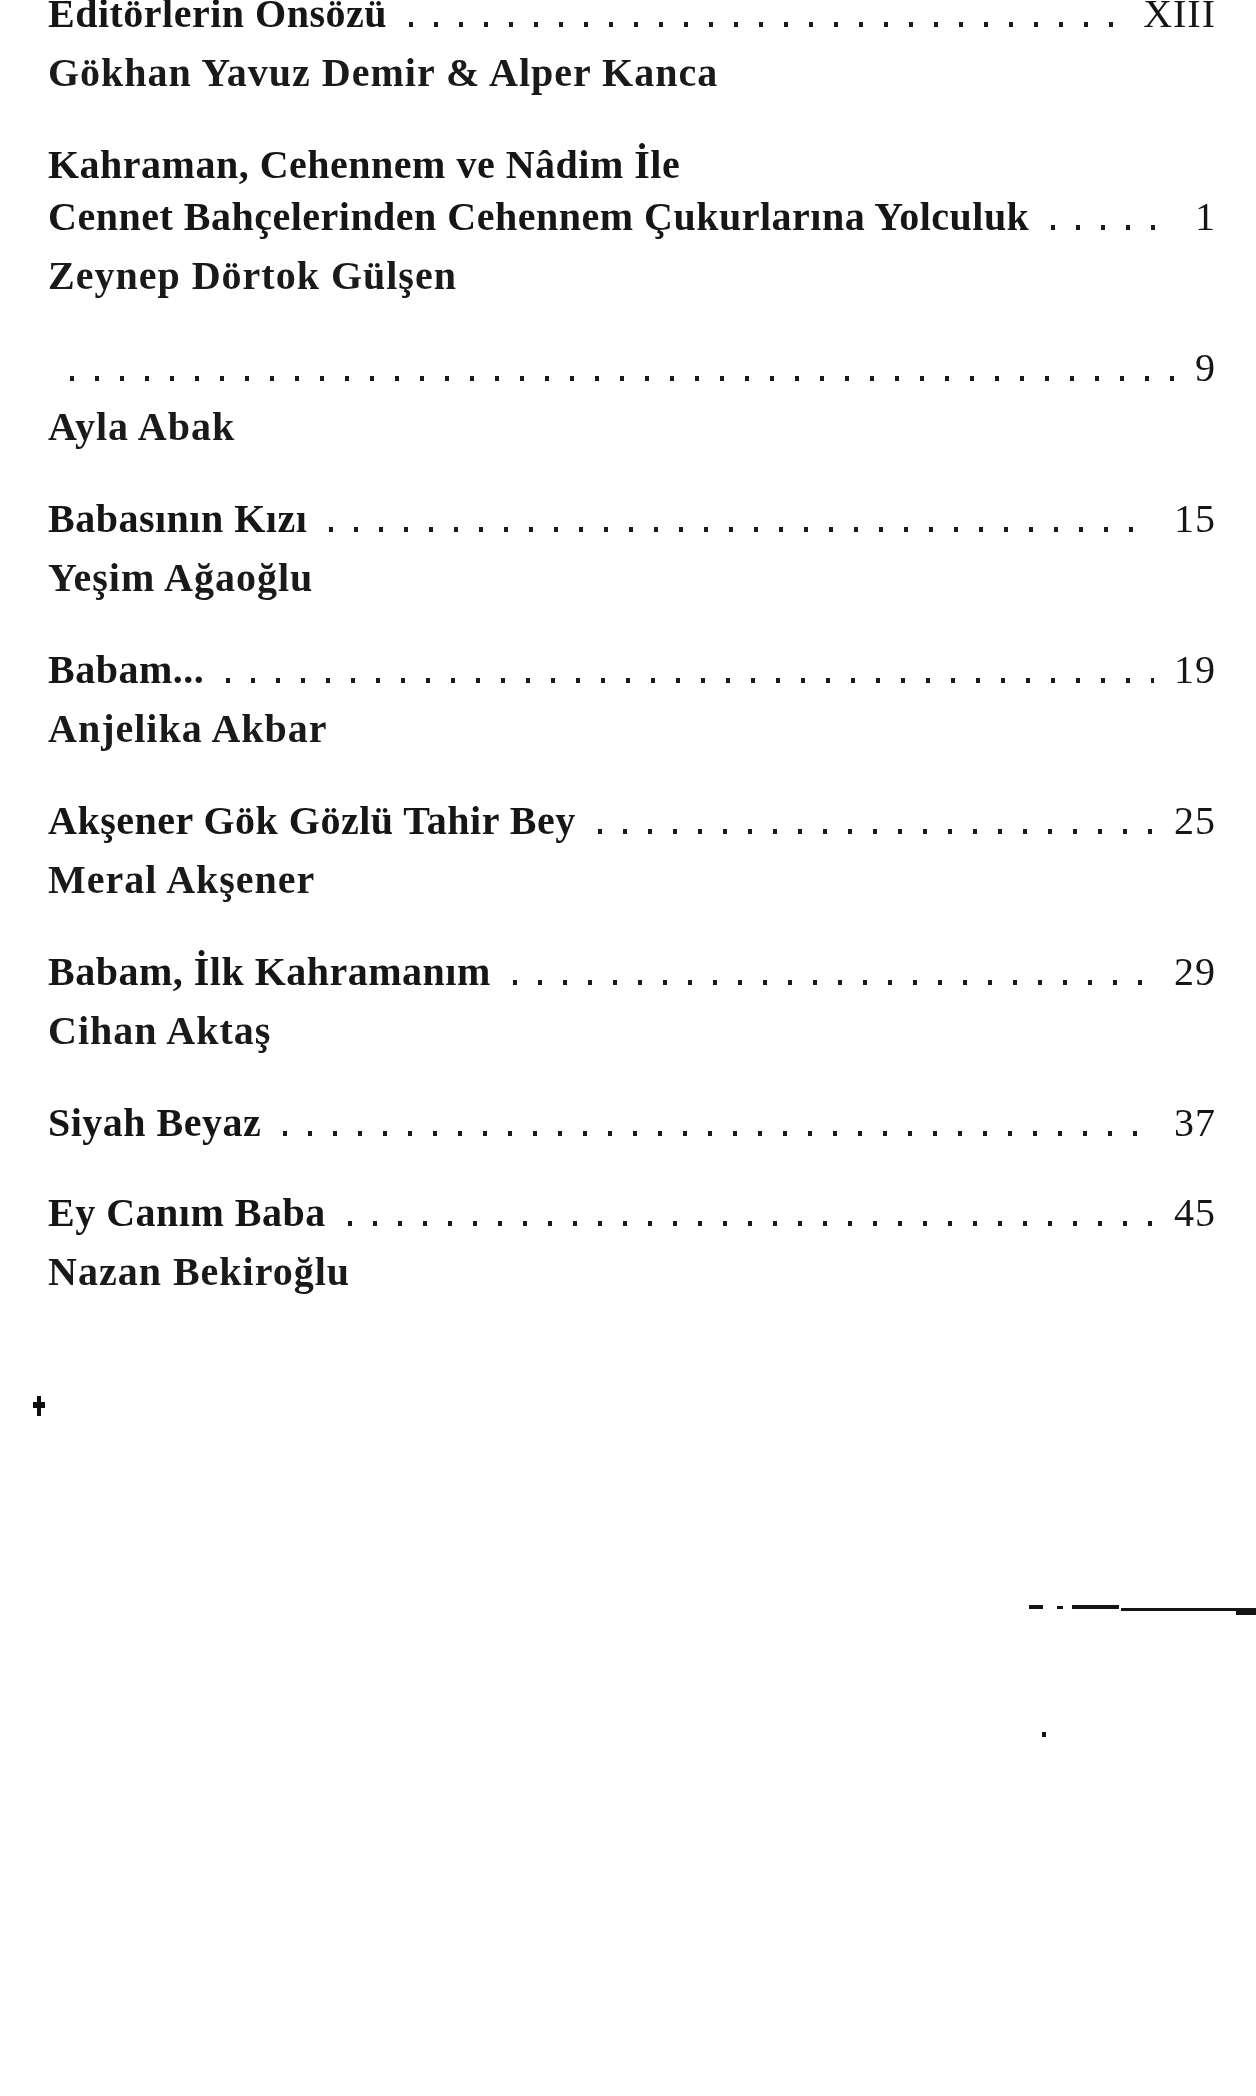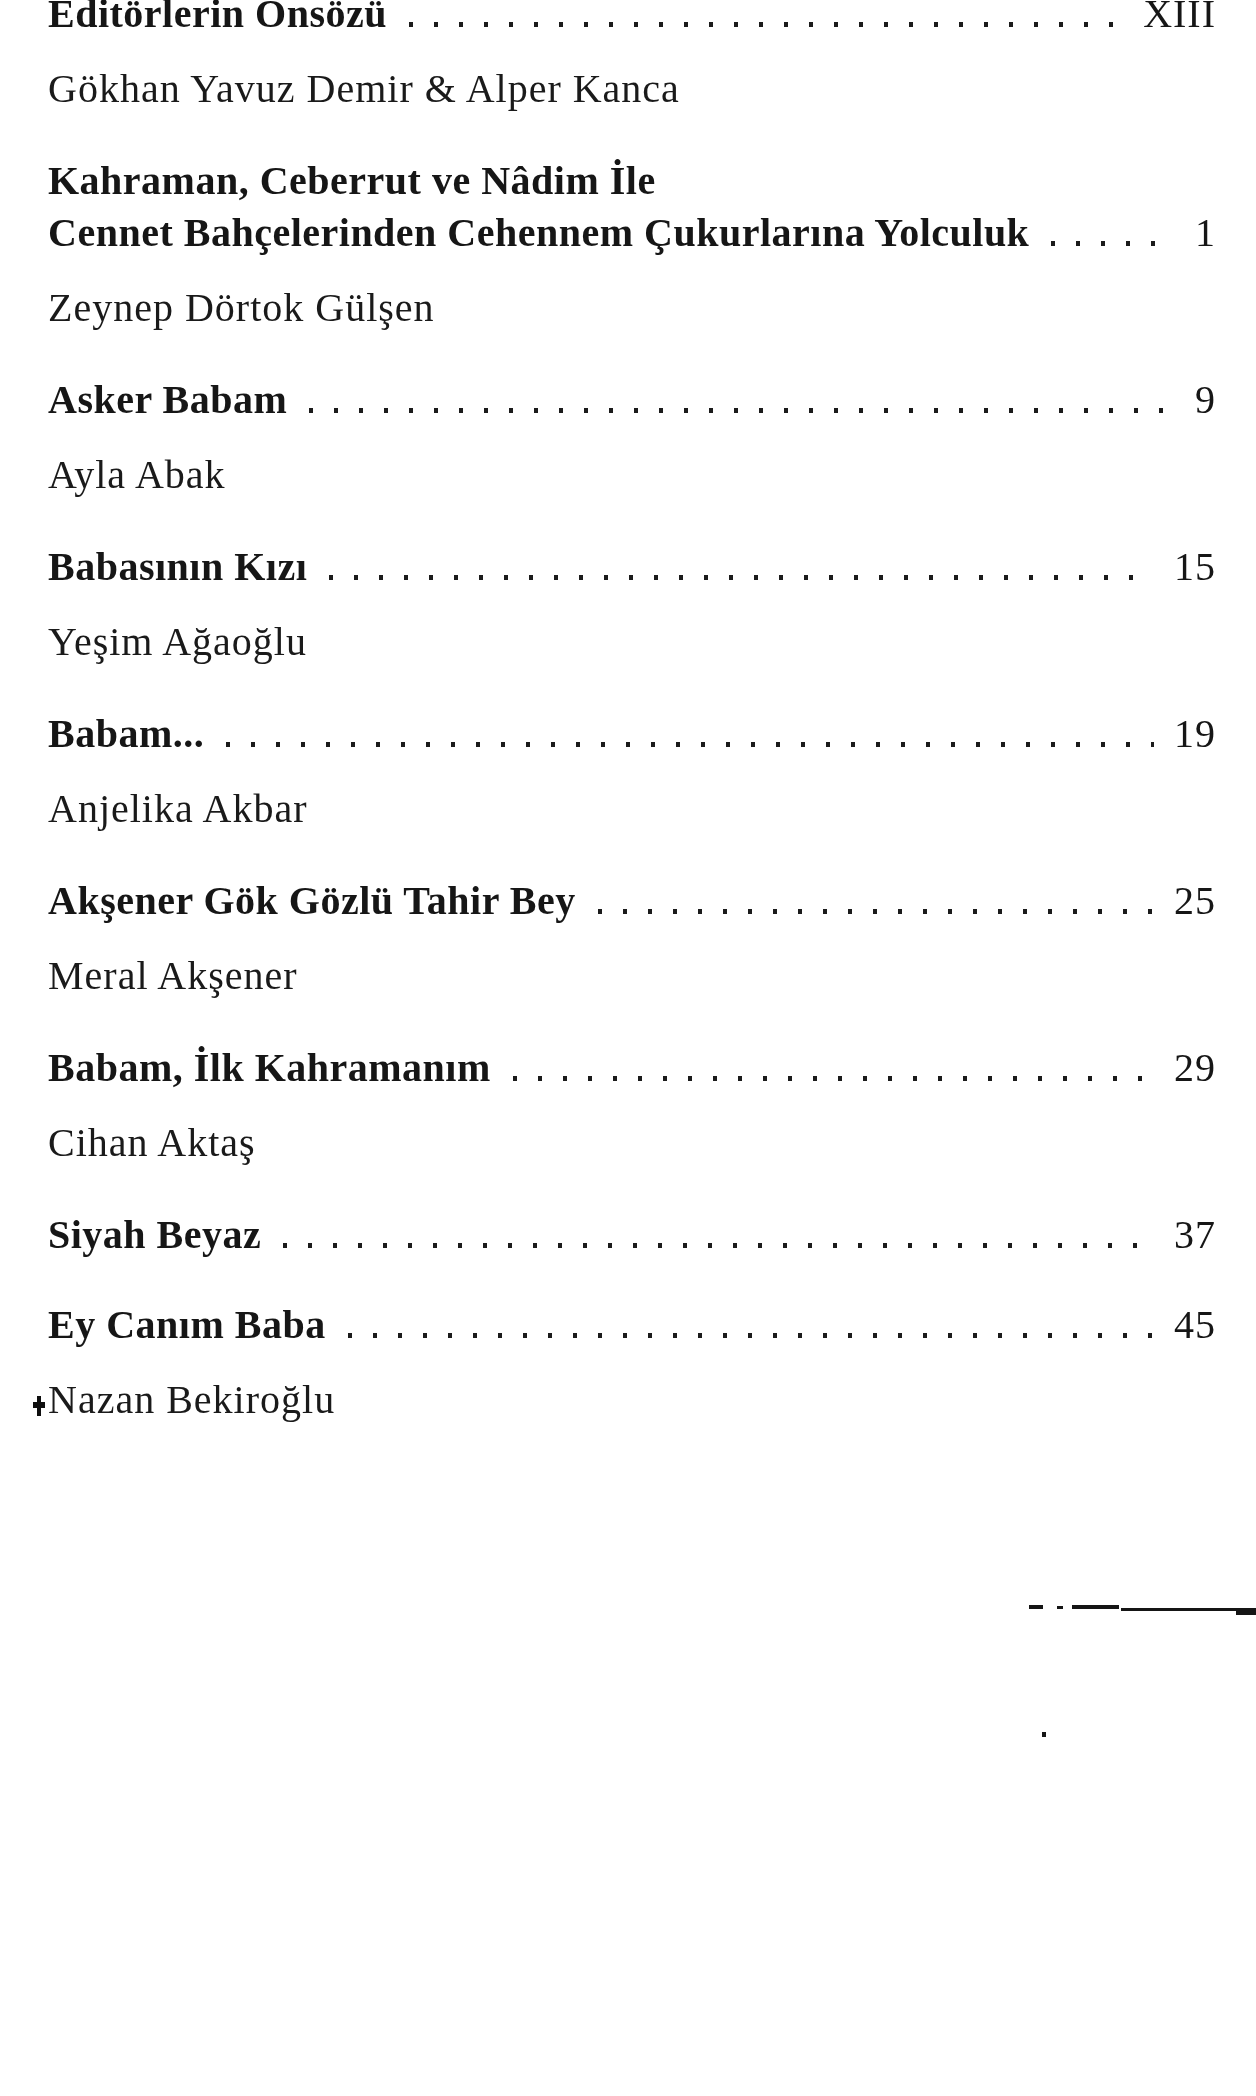--- a/index.html
+++ b/index.html
@@ -53,24 +53,24 @@
     background-position: left bottom;
   }
   .pagenum {
     flex: 0 0 auto;
     font-weight: normal;
     font-size: 40px;
     text-align: right;
     letter-spacing: 1px;
   }
   .author {
-    font-weight: normal;
+    font-weight: bold;
     font-size: 40px;
     line-height: 56px;
-    margin-top: 21px;
+    margin-top: 5px;
     letter-spacing: 1px;
     color: #1a1a1a;
     white-space: nowrap;
   }
   
   .ink-mark {
     position: absolute;
     left: 33px;
     top: 1408px;
     width: 12px;
@@ -110,32 +110,31 @@
       <div class="entry">
         <div class="title-row">
           <span class="title-text">Editörlerin Önsözü</span>
           <span class="leader"></span>
           <span class="pagenum">XIII</span>
         </div>
         <div class="author">Gökhan Yavuz Demir &amp; Alper Kanca</div>
       </div>
       <div class="entry">
         <div class="title-row">
-          <span class="title-text">Kahraman, Ceberrut ve Nâdim İle</span>
+          <span class="title-text">Kahraman, Cehennem ve Nâdim İle</span>
         </div>
         <div class="title-row">
           <span class="title-text">Cennet Bahçelerinden Cehennem Çukurlarına Yolculuk</span>
           <span class="leader"></span>
           <span class="pagenum">1</span>
         </div>
         <div class="author">Zeynep Dörtok Gülşen</div>
       </div>
       <div class="entry">
         <div class="title-row">
-          <span class="title-text">Asker Babam</span>
           <span class="leader"></span>
           <span class="pagenum">9</span>
         </div>
         <div class="author">Ayla Abak</div>
       </div>
       <div class="entry">
         <div class="title-row">
           <span class="title-text">Babasının Kızı</span>
           <span class="leader"></span>
           <span class="pagenum">15</span>

